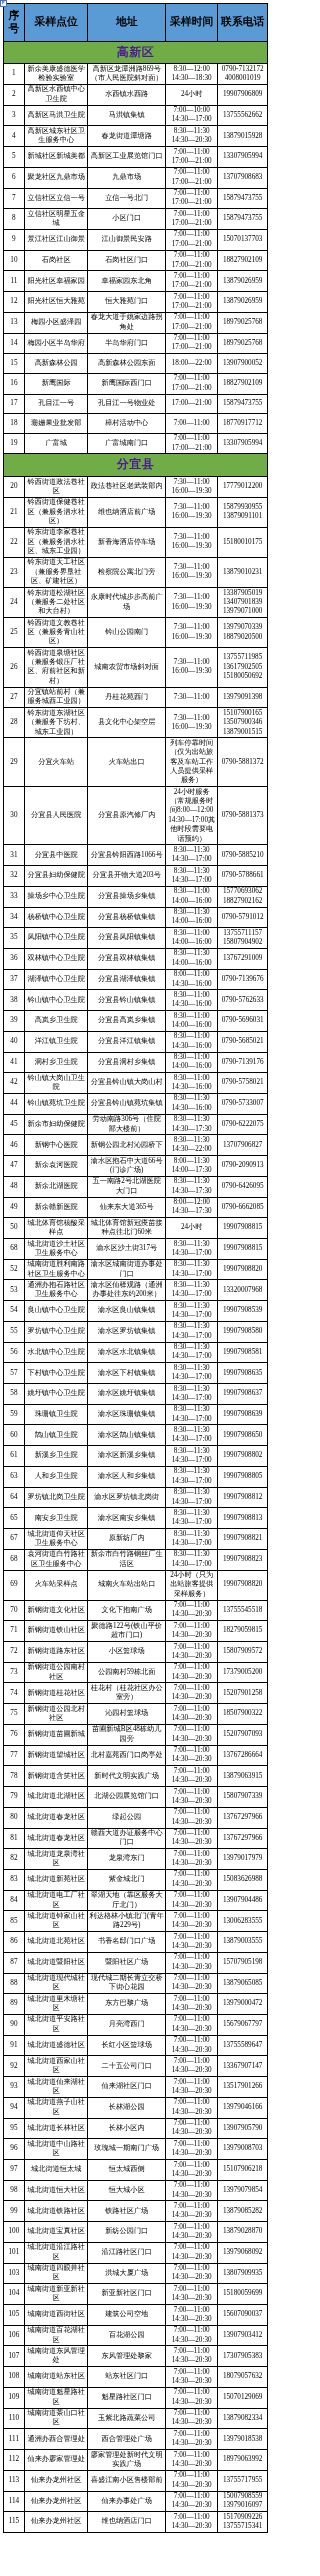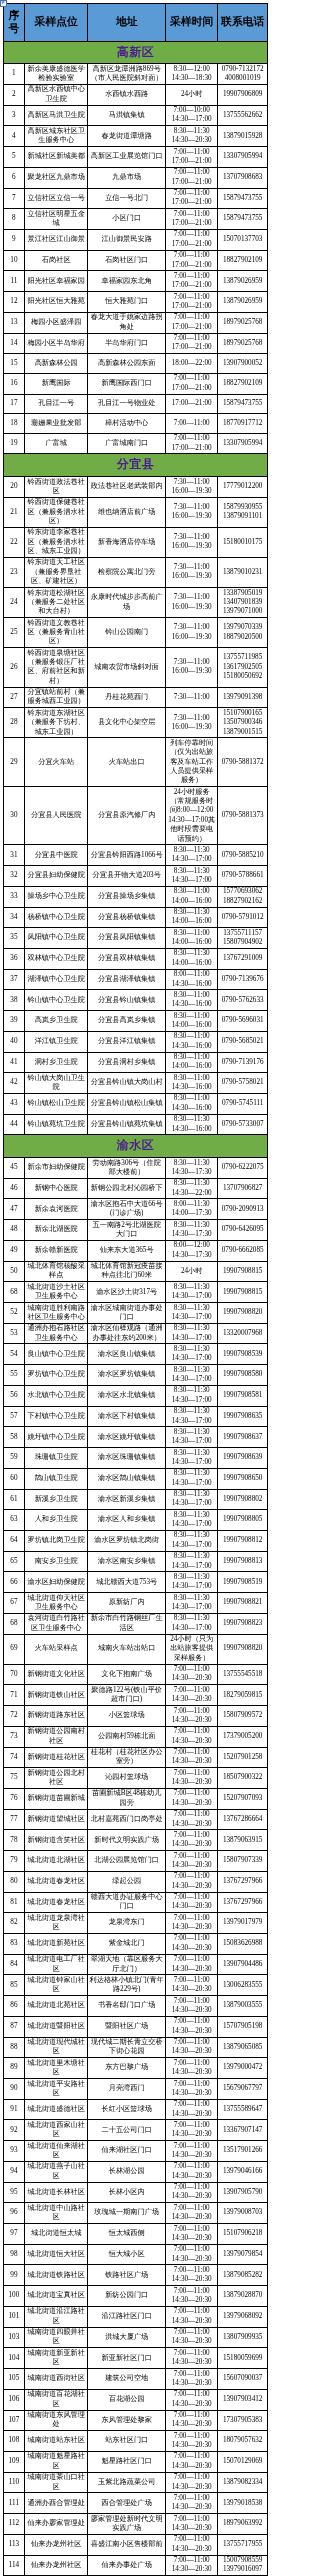--- a/index.html
+++ b/index.html
@@ -431,41 +431,30 @@
 
   <tr class="data-row">
     <td class="no-cell">42</td>
     <td>钤山镇大岗山卫生院</td>
     <td>分宜县钤山镇大岗山村</td>
     <td>8:30—11:00
 14:30—16:00</td>
     <td>0790-5758021</td>
   </tr>
 
-  <tr class="data-row">
-    <td class="no-cell">43</td>
-    <td>钤山镇松山卫生院</td>
-    <td>分宜县钤山镇松山集镇</td>
-    <td>8:30—11:00
-14:30—16:00</td>
-    <td>0790-5745111</td>
-  </tr>
 
   <tr class="data-row">
     <td class="no-cell">44</td>
     <td>钤山镇苑坑卫生院</td>
     <td>分宜县钤山镇苑坑集镇</td>
     <td>8:30—11:30
 14:30—16:00</td>
     <td>0790-5733007</td>
   </tr>
 
-  <tr class="section-row">
-    <td colspan="5">渝水区</td>
-  </tr>
 
   <tr class="data-row">
     <td class="no-cell">45</td>
     <td>新余市妇幼保健院</td>
     <td>劳动南路306号（住院部大楼前）</td>
     <td>8:30—11:30
 14:30—17:30</td>
     <td>0790-6222075</td>
   </tr>
 
@@ -633,28 +622,20 @@
 
   <tr class="data-row">
     <td class="no-cell">65</td>
     <td>南安乡卫生院</td>
     <td>渝水区南安乡集镇</td>
     <td>8:30—11:30
 14:30—17:00</td>
     <td>19907908813</td>
   </tr>
 
-  <tr class="data-row">
-    <td class="no-cell">66</td>
-    <td>渝水区妇幼保健院</td>
-    <td>城北赣西大道753号</td>
-    <td>8:30—11:30
-14:30—17:00</td>
-    <td>19907908519</td>
-  </tr>
 
   <tr class="data-row">
     <td class="no-cell">67</td>
     <td>城北街道仰天社区卫生服务中心</td>
     <td>原新纺厂内</td>
     <td>8:30—11:30
 14:30—17:00</td>
     <td>19907908821</td>
   </tr>
 

